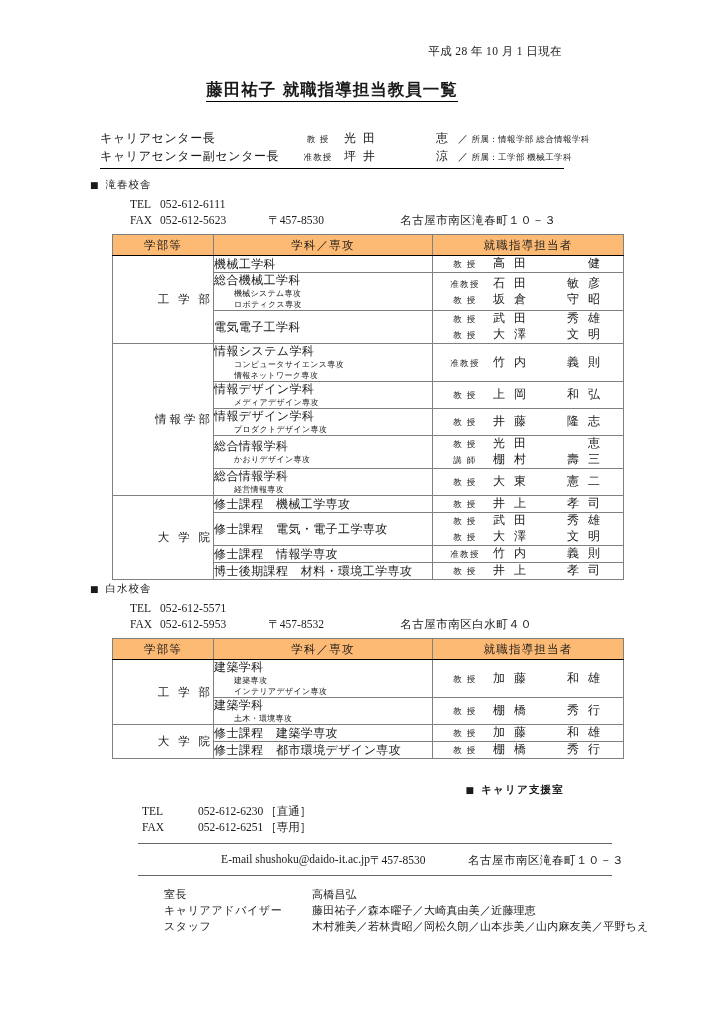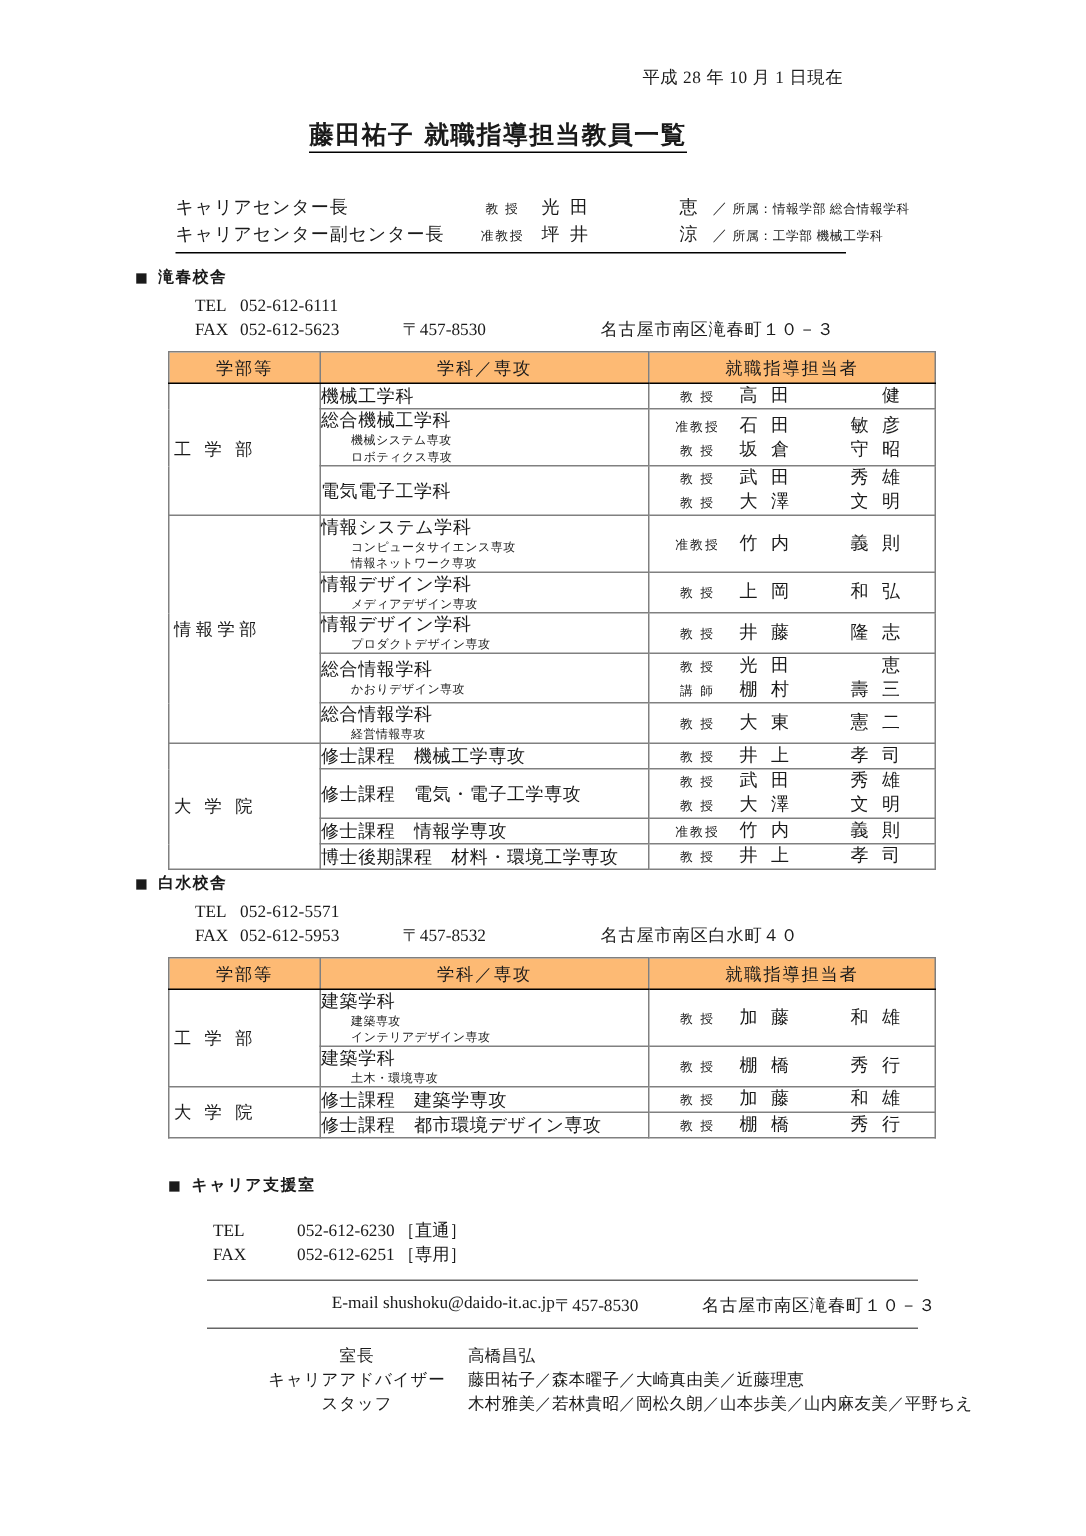--- a/index.html
+++ b/index.html
@@ -47,21 +47,20 @@
   .doc-title span {
     border-bottom: 1.6px solid #000;
     padding-bottom: 2px;
   }
 
   
   .leaders {
     border-bottom: 1.6px solid #000;
     padding-bottom: 2px;
     margin-bottom: 9px;
-    margin-left: 17px;
   }
   .leader-row {
     display: flex;
     align-items: baseline;
     line-height: 17px;
     white-space: nowrap;
   }
   .leader-role {
     width: 196px;
     font-size: 12px;
@@ -92,21 +91,21 @@
   .leader-affil {
     font-size: 8.5px;
     letter-spacing: 0.4px;
     padding-left: 7px;
   }
   .leader-affil .sep { padding: 0 3px; font-size: 10px; }
 
   
   .campus-heading {
     font-family: "DejaVu Sans", "Liberation Sans", sans-serif;
-    font-weight: bold;
+    font-weight: normal;
     font-size: 10.5px;
     letter-spacing: 1px;
     margin: 2px 0 4px -10px;
   }
   .campus-heading .bullet { font-size: 9px; padding-right: 6px; }
 
   .contact-line {
     display: flex;
     line-height: 16px;
     font-size: 11.5px;
@@ -138,21 +137,21 @@
     letter-spacing: 1.2px;
     height: 20px;
     text-align: center;
     border-bottom: 1.5px solid #000;
   }
   table.fac th.c-dept { width: 100px; }
   table.fac th.c-major { width: 218px; }
   table.fac th.c-staff { width: 190px; }
 
   td.dept {
-    text-align: left;
+    text-align: right;
     font-size: 11.5px;
     letter-spacing: 3px;
     text-indent: 3px;
     border-right: 1.1px solid #555;
   }
   td.group-top { border-top: 1.4px solid #000; }
   td.major {
     padding: 4px 0 4px 8px;
     border-right: 1.1px solid #555;
     margin-top: 28px;
@@ -201,21 +200,22 @@
     padding-right: 2px;
   }
 
   
   .support-block { margin-top: 24px; padding-left: 12px; }
   .support-heading {
     font-family: "DejaVu Sans", "Liberation Sans", sans-serif;
     font-weight: bold;
     font-size: 10.5px;
     letter-spacing: 1.2px;
-    margin-bottom: 16px;
+    margin-bottom: 6px;
+    text-align: right;
   }
   .support-heading .bullet { font-size: 9px; padding-right: 6px; }
   .support-contact {
     display: flex;
     line-height: 16px;
     font-size: 11.5px;
     padding-left: 30px;
     white-space: nowrap;
   }
   .sc-label { width: 56px; flex: 0 0 auto; }
@@ -229,21 +229,21 @@
     width: 474px;
     padding: 9px 0 7px 0;
     display: flex;
     font-size: 11.5px;
     white-space: nowrap;
   }
   .email-addr { width: 226px; flex: 0 0 auto; padding-left: 6px; text-align: right; }
   .email-zip { width: 98px; flex: 0 0 auto; }
   .email-place { flex: 0 0 auto; letter-spacing: 0.5px; }
 
-  .staff-list { margin: 10px 0 0 52px; text-align: center; }
+  .staff-list { margin: 10px 0 0 52px; }
   .staff-row {
     display: flex;
     line-height: 16px;
     font-size: 11px;
     white-space: nowrap;
   }
   .staff-role { width: 148px; flex: 0 0 auto; letter-spacing: 0.6px; }
   .staff-names { flex: 0 0 auto; letter-spacing: 0.2px; }
 </style>
 </head>

